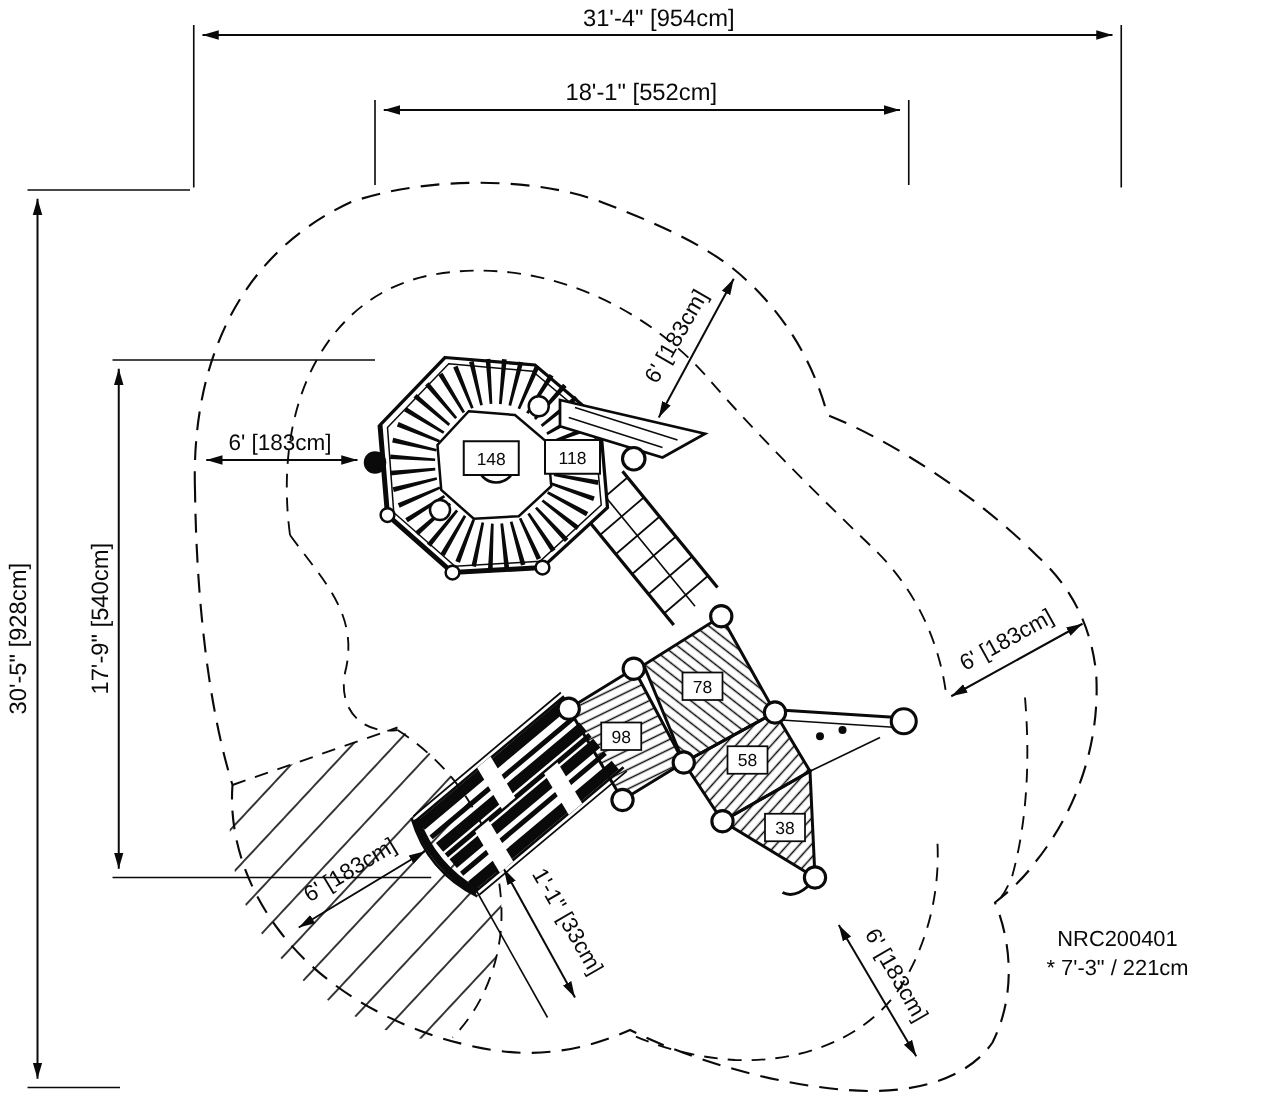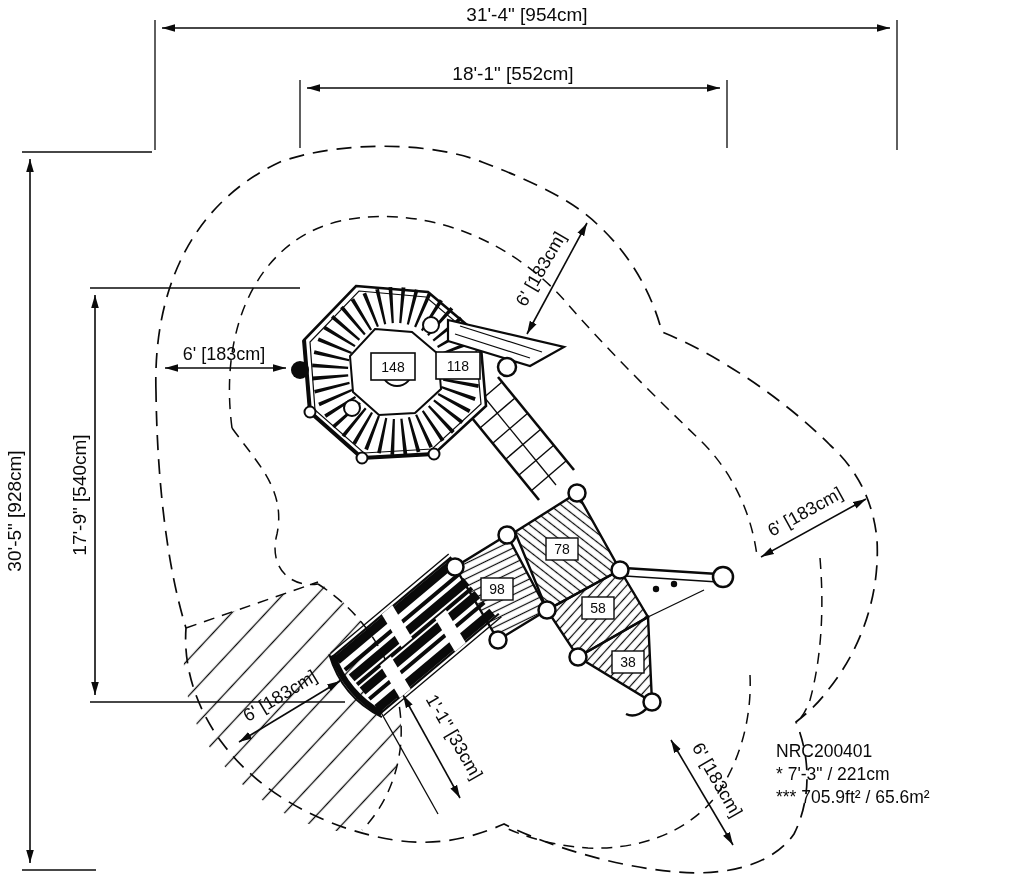--- a/index.html
+++ b/index.html
@@ -2,21 +2,21 @@
 <html><head>
 <meta charset="utf-8">
 <style>
   html,body{margin:0;padding:0;background:#fff;}
   #canvas{position:relative;width:1024px;height:884px;background:#ffffff;overflow:hidden;
           font-family:"Liberation Sans", sans-serif;}
   svg{position:absolute;left:0;top:0;}
   .dimtext{font-family:"Liberation Sans", sans-serif;font-size:19px;fill:#0a0a0a;}
   .dimtext.small{font-size:18px;}
   .decklabel{font-family:"Liberation Sans", sans-serif;font-size:14px;fill:#0a0a0a;}
-  #info-block{position:absolute;right:12px;top:740px;width:236px;
+  #info-block{position:absolute;right:12px;top:740px;width:236px;text-align:center;
               color:#0a0a0a;font-size:17.5px;line-height:1.32;}
 </style>
 </head>
 <body>
 
 <div id="canvas">
 <svg width="1024" height="884" viewBox="0 0 1024 884">
   <defs>
     <marker id="arr" markerWidth="14" markerHeight="10" refX="13" refY="5" orient="auto-start-reverse" markerUnits="userSpaceOnUse">
       <path d="M0,1.2 L13,5 L0,8.8 Z" fill="#0a0a0a"></path>
@@ -222,15 +222,14 @@
     <g>
       <rect x="612" y="651" width="32" height="22" fill="#ffffff" stroke="#0a0a0a" stroke-width="1.4"></rect>
       <text class="decklabel" x="628" y="667" text-anchor="middle">38</text>
     </g>
   </g>
 </svg>
 
 <div id="info-block">
   <div>NRC200401</div>
   <div>* 7'-3" / 221cm</div>
-  <div>*** 705.9ft² / 65.6m²</div>
 </div>
 </div>
 
 </body></html>

